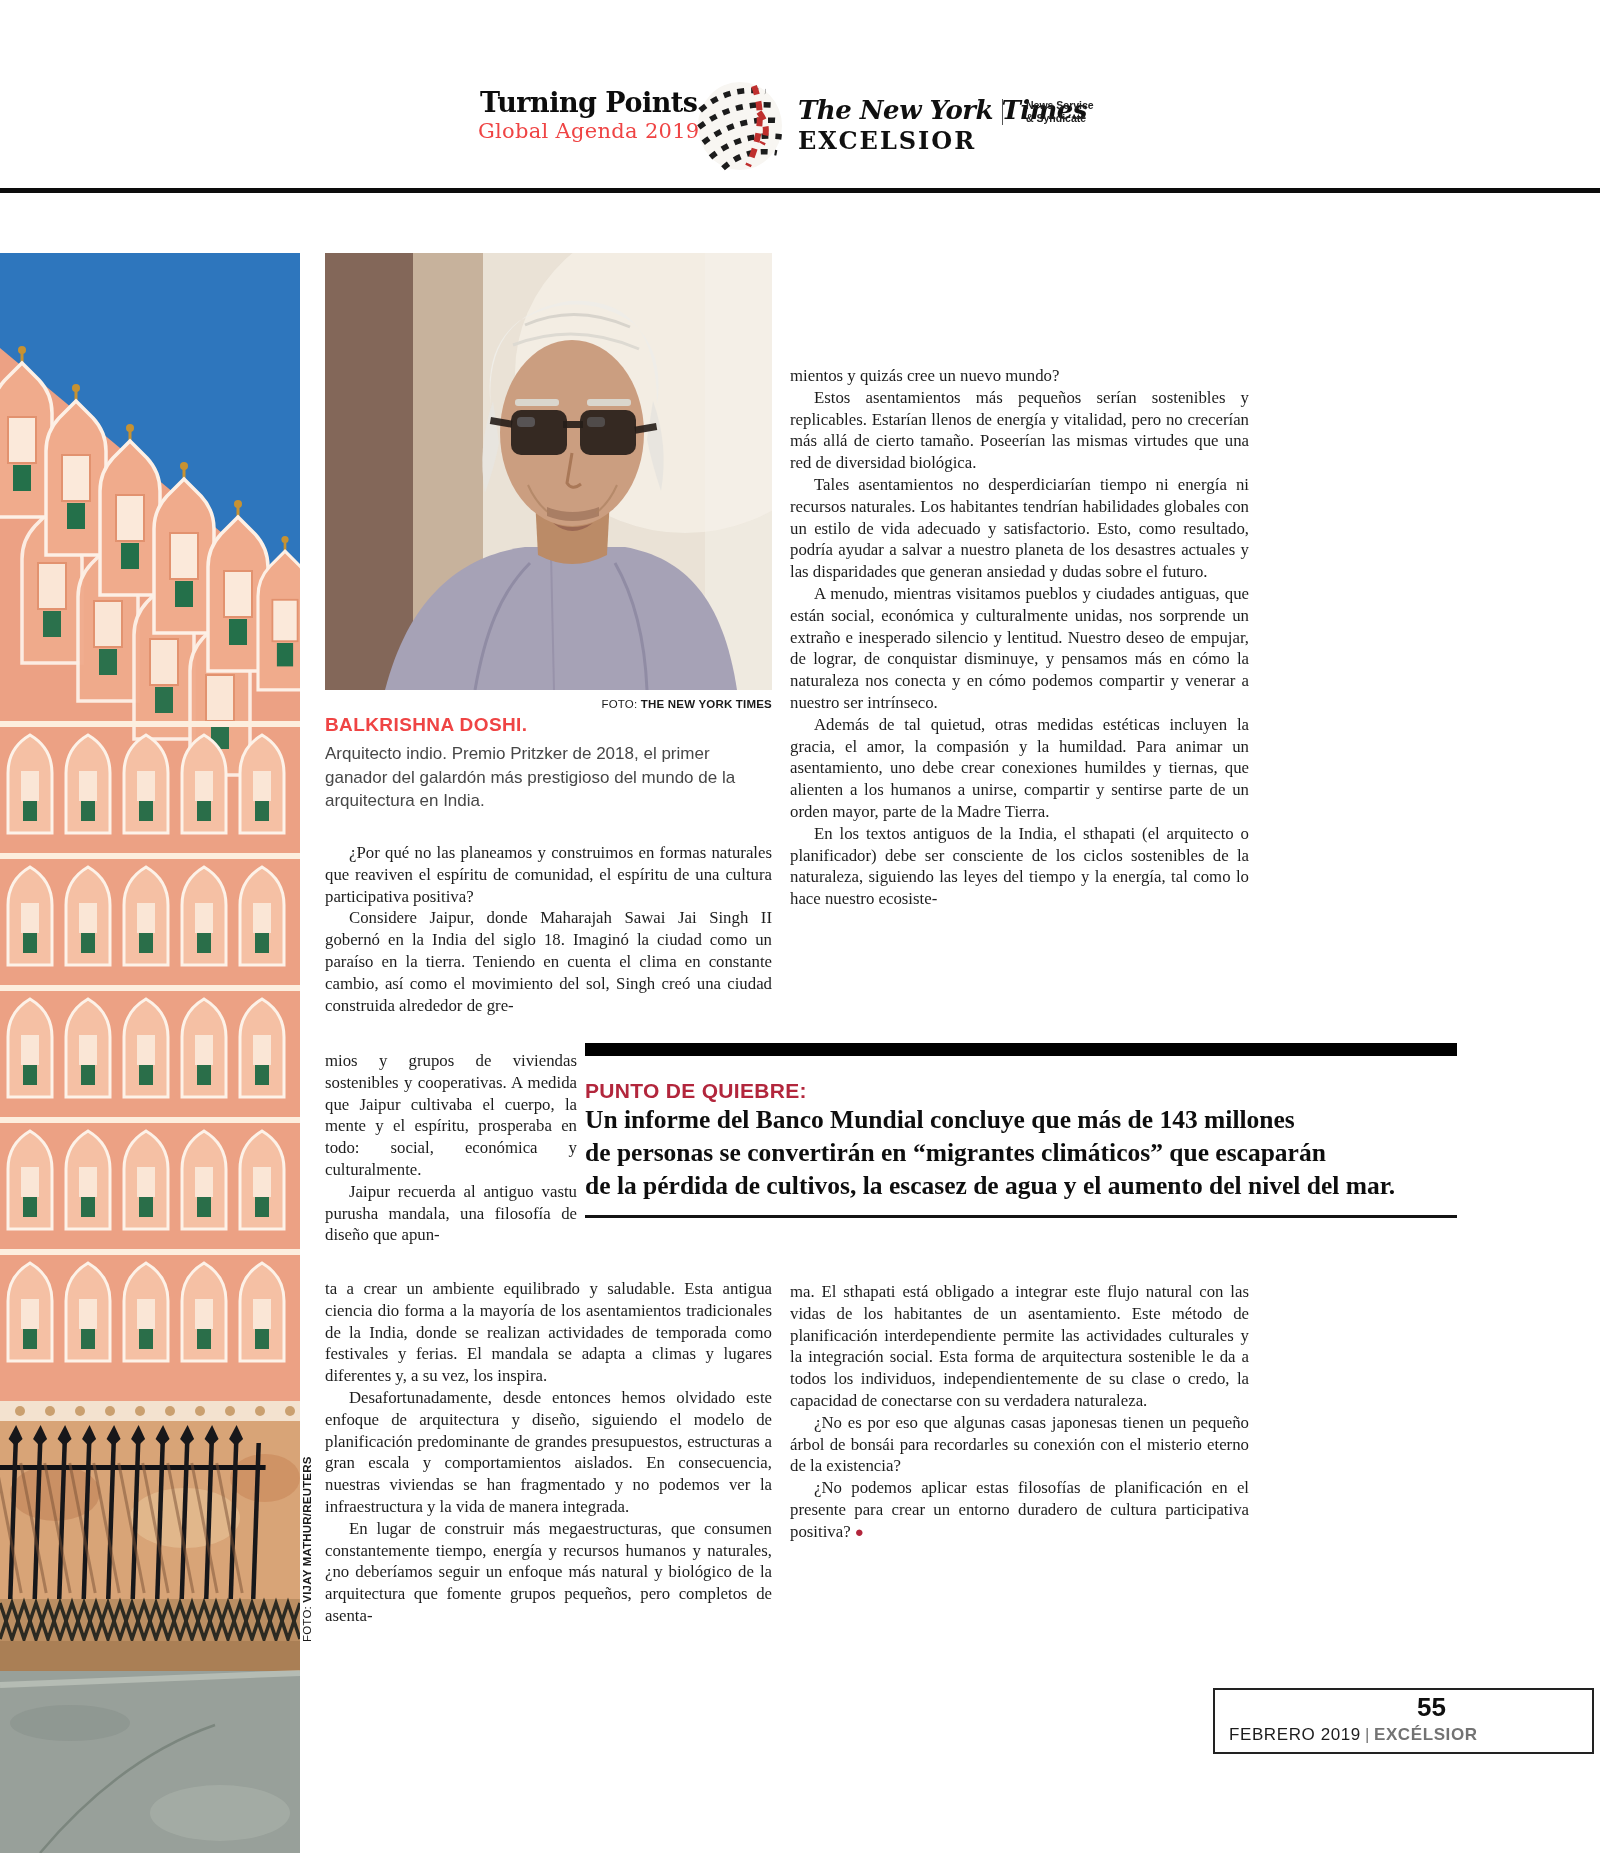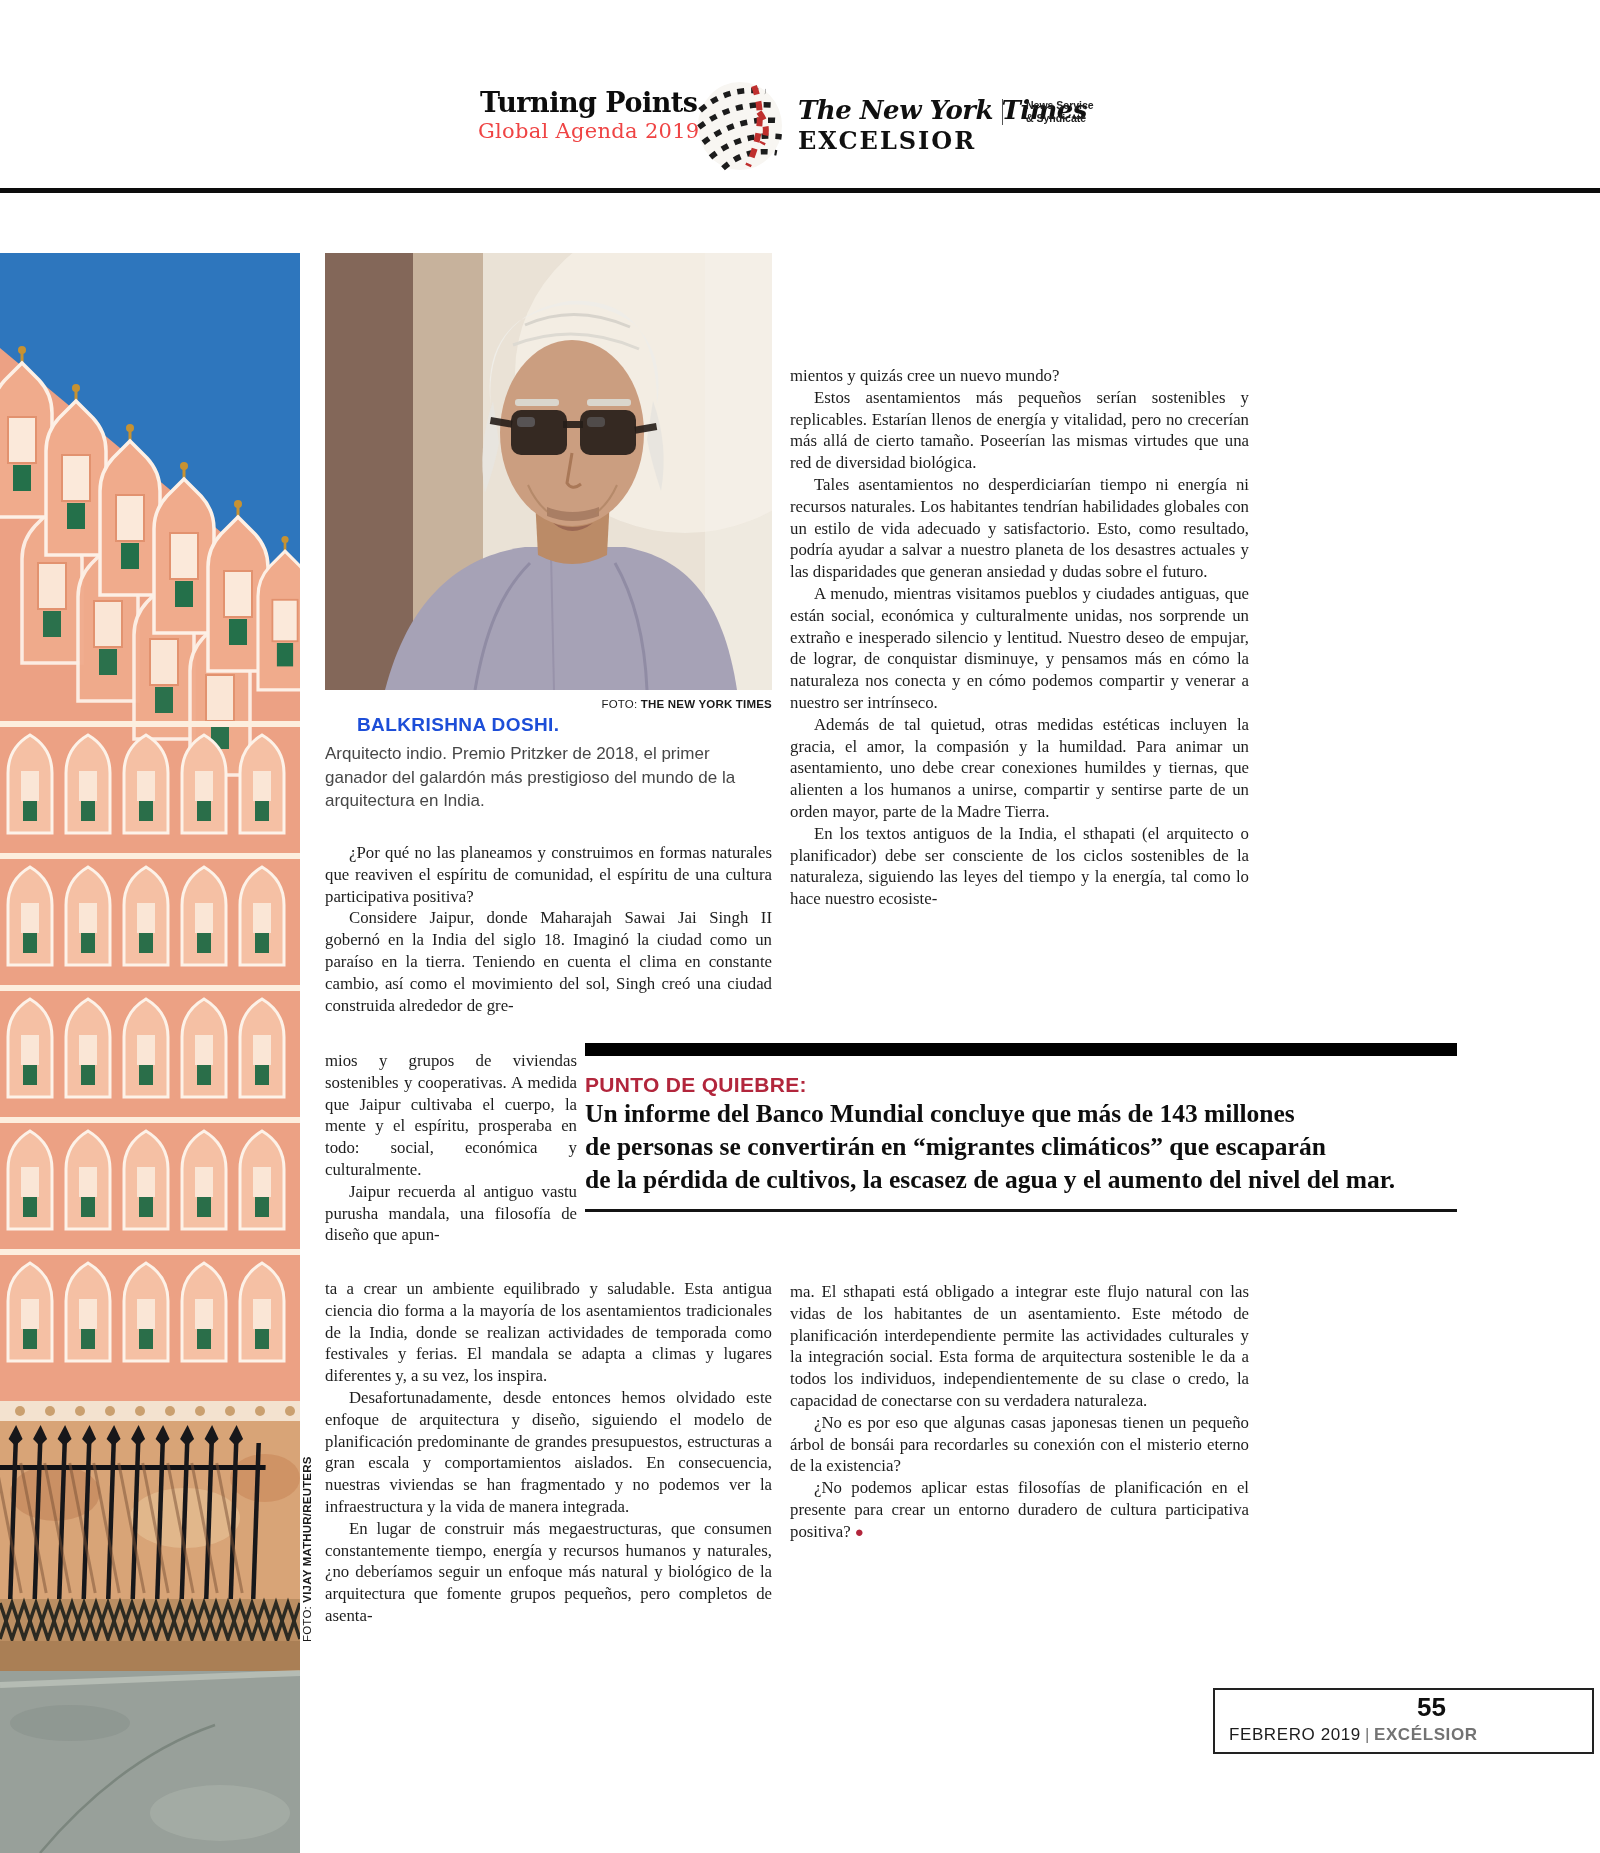--- a/index.html
+++ b/index.html
@@ -22,39 +22,39 @@
   
   .leftphoto{left:0;top:253px;width:300px;height:1600px;}
   .portrait{left:325px;top:253px;width:447px;height:437px;}
   .vcred{left:301px;top:1642px;width:195px;transform:rotate(-90deg);transform-origin:0 0;
          font-family:"Liberation Sans",sans-serif;font-size:11.5px;color:#1b1b1b;letter-spacing:.2px;white-space:nowrap;}
   .credit{font-family:"Liberation Sans",sans-serif;font-size:11.5px;color:#1b1b1b;letter-spacing:.2px;}
   .pcred{left:325px;top:694px;width:447px;text-align:right;}
 
   
   .doshi{left:325px;top:714px;font-family:"Liberation Sans",sans-serif;font-weight:bold;font-size:19px;
-         color:#1d4ed8;letter-spacing:.4px;margin-left:32px;}
+         color:#ef4444;letter-spacing:.4px;}
   .bio{left:325px;top:742px;width:447px;font-family:"Liberation Sans",sans-serif;font-size:17px;
        line-height:23.5px;color:#474747;}
 
   
   .body-col{font-size:16.8px;line-height:21.8px;text-align:justify;color:#1d1d1d;}
   .body-col p{margin:0;}
   .body-col p.ind{text-indent:24px;}
   .c1top{left:325px;top:842px;width:447px;}
   .c1nar{left:325px;top:1050px;width:252px;}
   .c1bot{left:325px;top:1278px;width:447px;}
   .c2top{left:790px;top:365px;width:459px;}
   .c2bot{left:790px;top:1281px;width:459px;}
   .enddot{color:#b2263c;font-size:15px;}
 
   
   .pq{left:585px;top:1043px;width:872px;}
   .pq-bar{height:13px;background:#000;}
-  .pq-label{margin-top:17px;font-family:"Liberation Sans",sans-serif;font-weight:800;font-size:21px;
+  .pq-label{margin-top:23px;font-family:"Liberation Sans",sans-serif;font-weight:800;font-size:21px;
             color:#b2263c;letter-spacing:.3px;}
   .pq-line{font-family:"Liberation Serif",serif;font-weight:bold;font-size:25.5px;line-height:33px;color:#0e0e0e;}
   .pq-line:first-of-type{margin-top:6px;}
   .pq-rule{margin-top:13px;height:3px;background:#141414;}
 
   
   .pagebox{left:1213px;top:1688px;width:377px;height:62px;border:2px solid #222;background:#fff;}
   .pagenum{position:absolute;left:0;right:0;top:2px;text-align:center;transform:translateX(28px);
            font-family:"Liberation Sans",sans-serif;font-weight:bold;font-size:26px;color:#0f0f0f;}
   .dateline{position:absolute;left:14px;bottom:7px;font-family:"Liberation Sans",sans-serif;font-size:17px;

